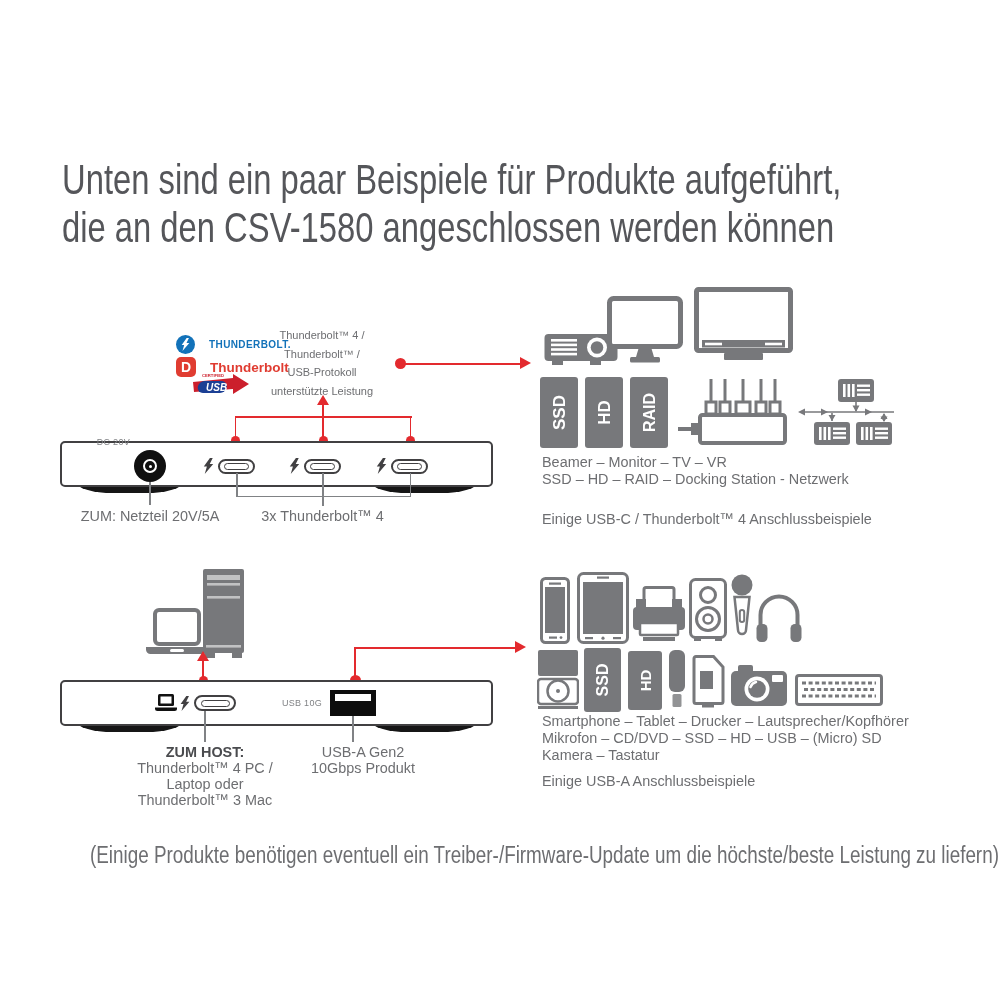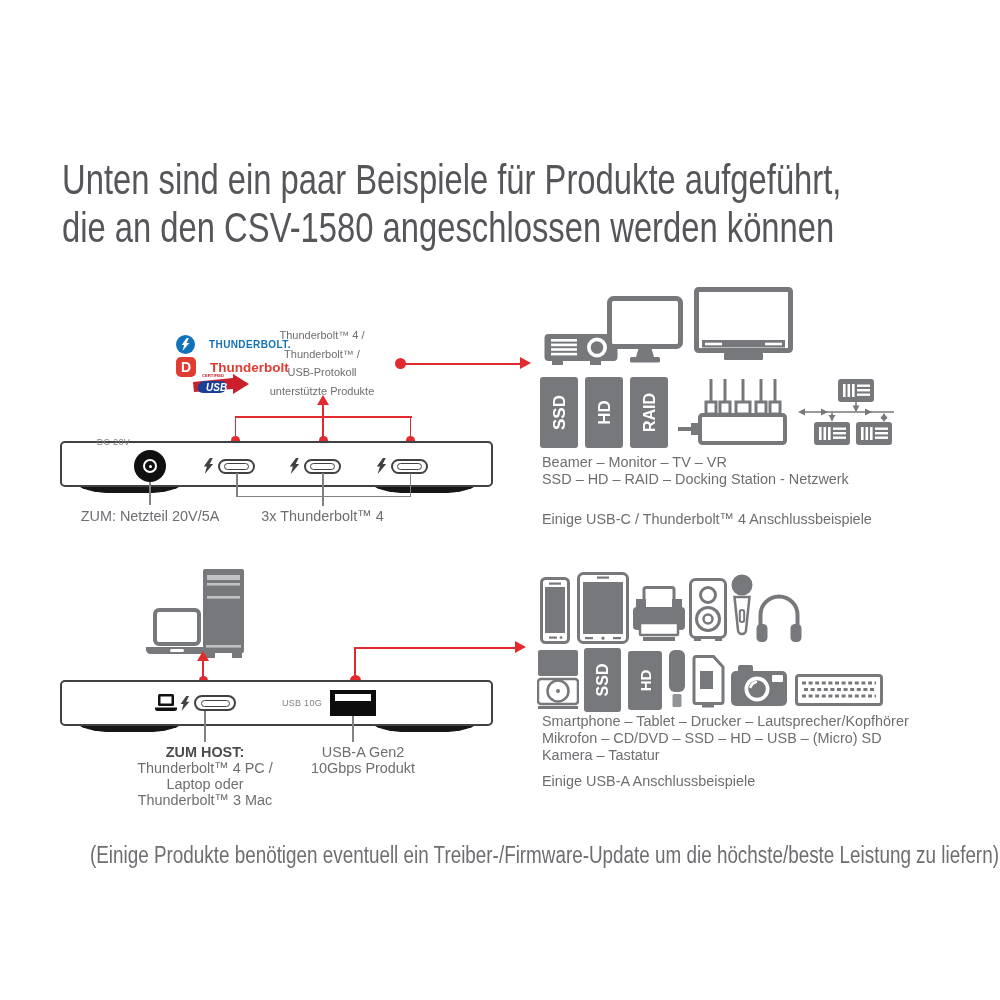--- a/index.html
+++ b/index.html
@@ -73,21 +73,21 @@
       <polygon points="0,11 40,7 40,3 56,13 40,23 40,18 1,21" fill="#CC1F2C"></polygon>
       <rect x="7" y="10" width="29" height="12" rx="6" fill="#1B3F94" transform="skewX(-8)"></rect>
       <text x="13" y="20" font-size="10" font-weight="bold" font-style="italic" fill="#fff" font-family="Liberation Sans, sans-serif">USB</text>
     </svg>
   </div>
 
   <div class="abs protocol-text" style="left:227px;top:326px;">
     <div>Thunderbolt™ 4 /</div>
     <div>Thunderbolt™ /</div>
     <div>USB-Protokoll</div>
-    <div>unterstützte Produkte</div>
+    <div>unterstützte Leistung</div>
   </div>
 
   <div class="abs rdot" style="left:395px;top:358px;width:11px;height:11px;"></div>
   <div class="abs rline" style="left:400px;top:362.5px;width:122px;height:2px;"></div>
   <div class="abs ar-right" style="left:520px;top:357px;"></div>
 
   <div class="abs ar-up" style="left:317px;top:395px;"></div>
   <div class="abs rline" style="left:322.2px;top:404px;width:1.6px;height:13px;"></div>
   <div class="abs rline" style="left:234.5px;top:416px;width:177px;height:1.6px;"></div>
   <div class="abs rline" style="left:234.5px;top:416px;width:1.6px;height:23px;"></div>

